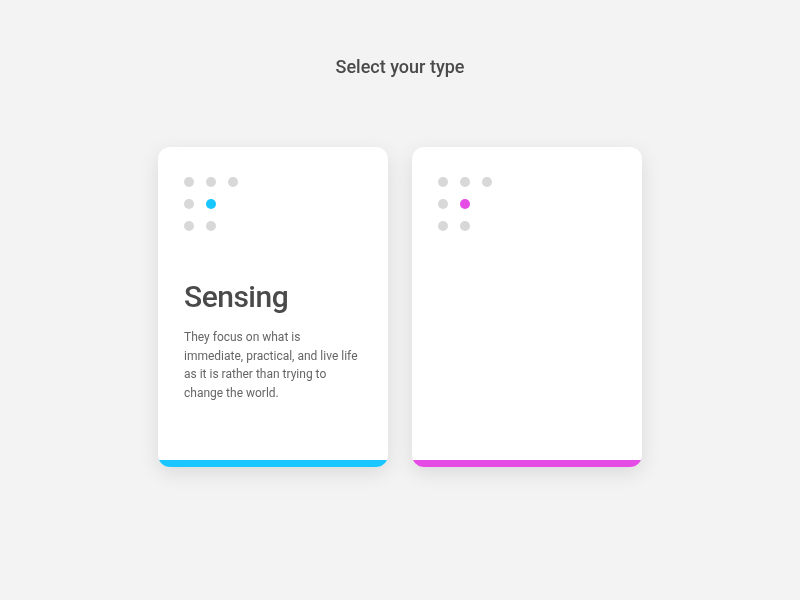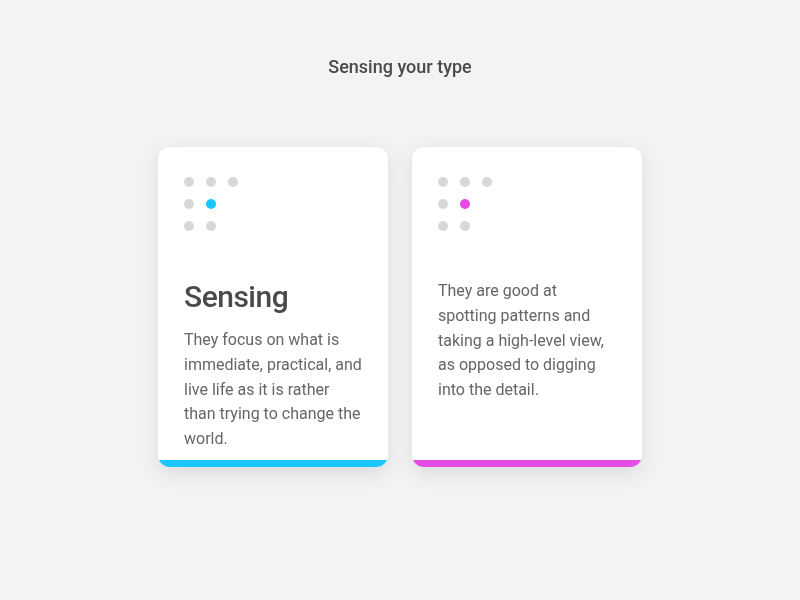--- a/index.html
+++ b/index.html
@@ -64,21 +64,21 @@
       background: #e54ce5;
     }
     .card-title {
       font-size: 30px;
       font-weight: 500;
       color: #4a4a4a;
       margin-bottom: 14px;
       letter-spacing: -0.5px;
     }
     .card-description {
-      font-size: 16px;
+      font-size: 12px;
       line-height: 1.55;
       color: #666666;
     }
     .card-bottom-bar {
       position: absolute;
       left: 0;
       right: 0;
       bottom: 0;
       height: 7px;
       border-bottom-left-radius: 12px;
@@ -87,21 +87,21 @@
     .card-sensing .card-bottom-bar {
       background: #1ac6ff;
     }
     .card-intuitive .card-bottom-bar {
       background: #e54ce5;
     }
   </style>
 </head>
 <body>
 
-<div class="page-title">Sensing your type</div>
+<div class="page-title">Select your type</div>
 
 <div class="cards-container">
 
   <div class="card card-sensing">
     <div class="dot-grid">
       <span class="dot"></span>
       <span class="dot"></span>
       <span class="dot"></span>
       <span class="dot"></span>
       <span class="dot accent"></span>
@@ -120,17 +120,16 @@
       <span class="dot"></span>
       <span class="dot"></span>
       <span class="dot"></span>
       <span class="dot"></span>
       <span class="dot accent"></span>
       <span class="dot hidden"></span>
       <span class="dot"></span>
       <span class="dot"></span>
       <span class="dot hidden"></span>
     </div>
-    <div class="card-description">They are good at spotting patterns and taking a high-level view, as opposed to digging into the detail.</div>
     <div class="card-bottom-bar"></div>
   </div>
 
 </div>
 
 </body></html>

